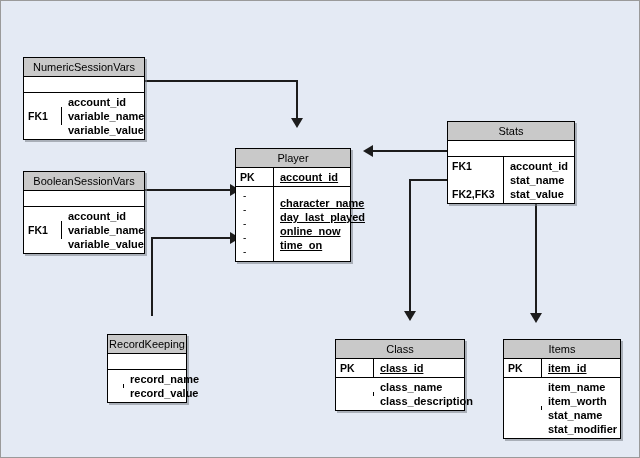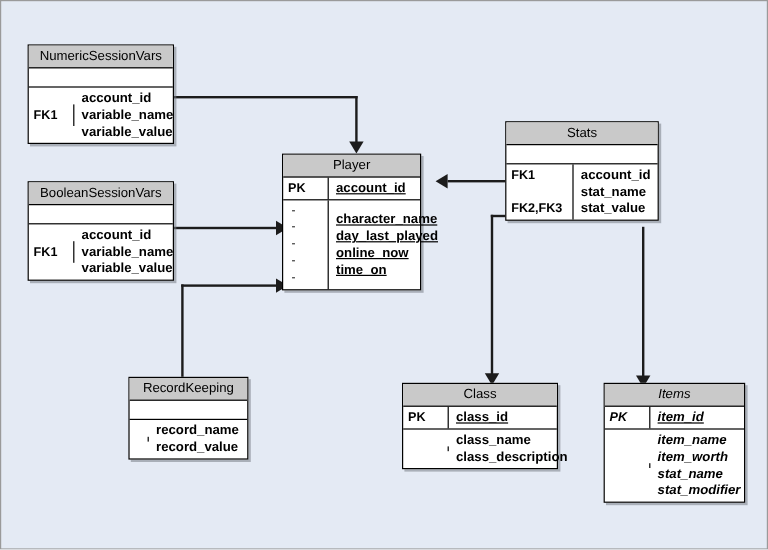--- a/index.html
+++ b/index.html
@@ -18,20 +18,21 @@
     overflow: hidden;
   }
   
   .entity {
     position: absolute;
     background: #ffffff;
     border: 1px solid #000000;
     box-sizing: border-box;
     box-shadow: 2px 2px 0 rgba(120,125,135,0.55);
     z-index: 3;
+    margin-top: 20px;
   }
   .entity-title {
     background: #c9c9c9;
     border-bottom: 1px solid #000000;
     text-align: center;
     font-size: 11px;
     color: #000;
     line-height: 18px;
     height: 18px;
     overflow: hidden;
@@ -170,21 +171,21 @@
         <span class="key-line">FK1</span>
       </div>
       <div class="col-attr">
         <span class="attr-line">account_id</span>
         <span class="attr-line">variable_name</span>
         <span class="attr-line">variable_value</span>
       </div>
     </div>
   </div>
 
-  <div class="entity" style="left:106px; top:313px; width:100px;">
+  <div class="entity" style="left:106px; top:313px; width:80px;">
     <div class="entity-title">RecordKeeping</div>
     <div class="section spacer-row">
       <div class="col-key" style="width:16px; flex:0 0 16px;"></div>
       <div class="col-attr"></div>
     </div>
     <div class="section">
       <div class="col-key" style="width:16px; flex:0 0 16px;"></div>
       <div class="col-attr">
         <span class="attr-line">record_name</span>
         <span class="attr-line">record_value</span>
@@ -212,21 +213,21 @@
       </div>
       <div class="col-attr">
         <span class="attr-line u">character_name</span>
         <span class="attr-line u">day_last_played</span>
         <span class="attr-line u">online_now</span>
         <span class="attr-line u">time_on</span>
       </div>
     </div>
   </div>
 
-  <div class="entity" style="left:420px; top:100px; width:128px;">
+  <div class="entity" style="left:446px; top:100px; width:128px;">
     <div class="entity-title">Stats</div>
     <div class="section spacer-row">
       <div class="col-key wide"></div>
       <div class="col-attr"></div>
     </div>
     <div class="section">
       <div class="col-key wide">
         <span class="key-line">FK1</span>
         <span class="key-line">&nbsp;</span>
         <span class="key-line">FK2,FK3</span>
@@ -251,21 +252,21 @@
     </div>
     <div class="section">
       <div class="col-key"></div>
       <div class="col-attr">
         <span class="attr-line">class_name</span>
         <span class="attr-line">class_description</span>
       </div>
     </div>
   </div>
 
-  <div class="entity" style="left:502px; top:318px; width:118px;font-style:italic;">
+  <div class="entity" style="left:502px; top:318px; width:118px;">
     <div class="entity-title">Items</div>
     <div class="section">
       <div class="col-key">
         <span class="key-line">PK</span>
       </div>
       <div class="col-attr">
         <span class="attr-line u">item_id</span>
       </div>
     </div>
     <div class="section">

